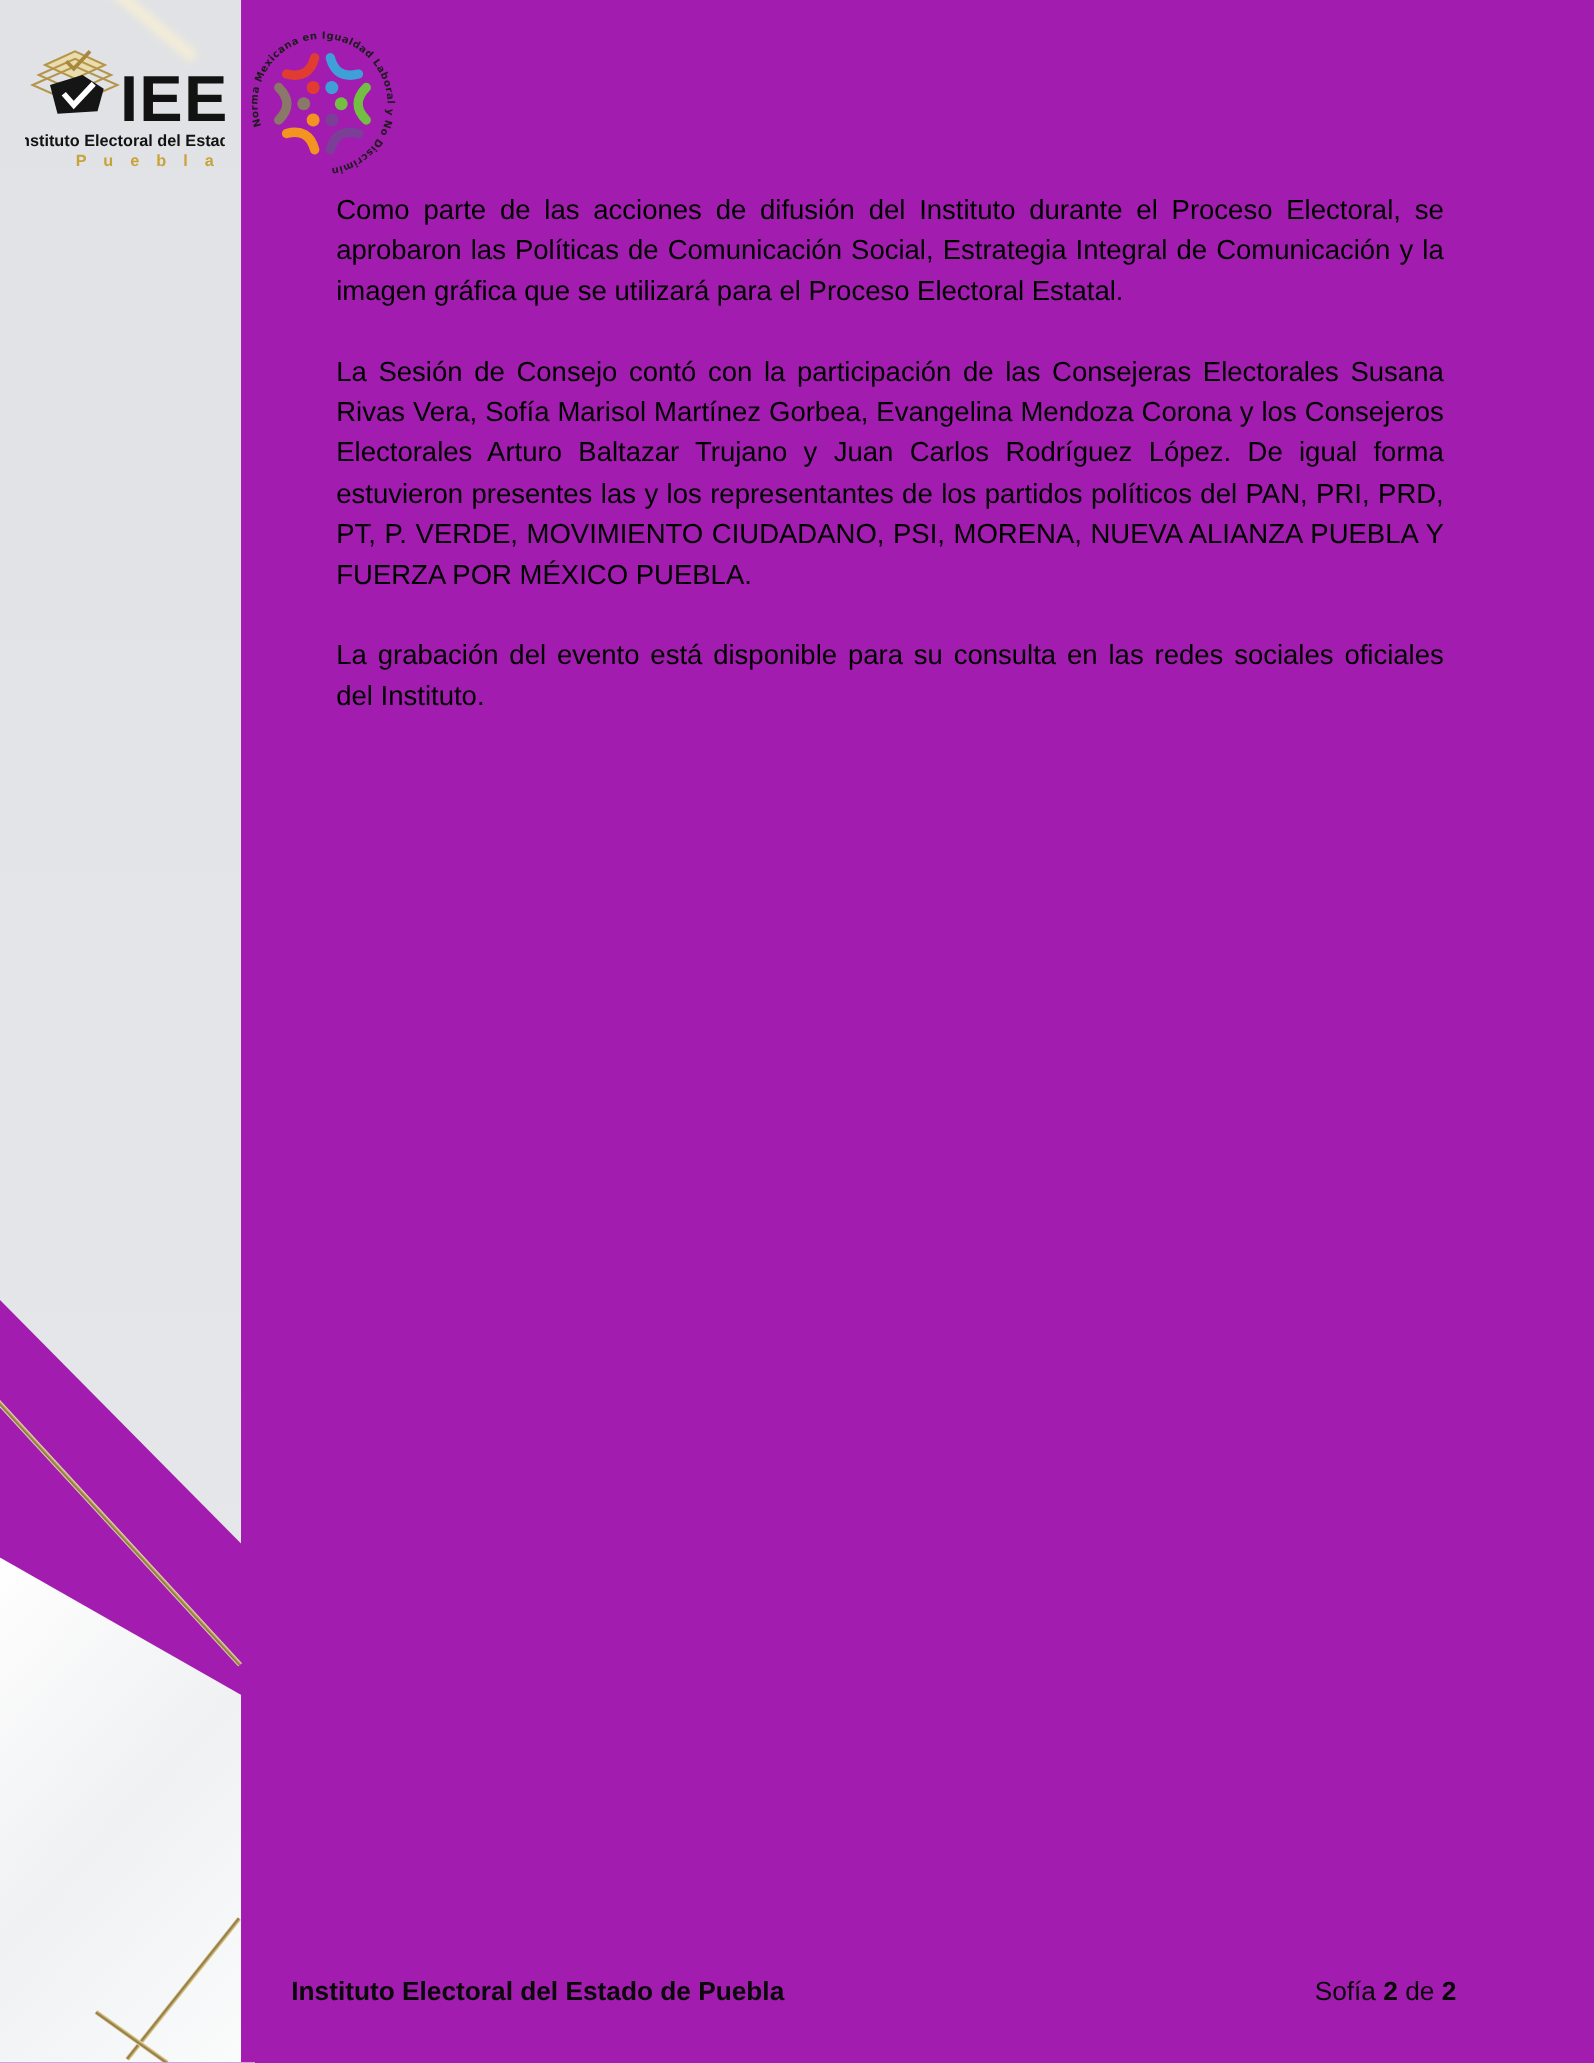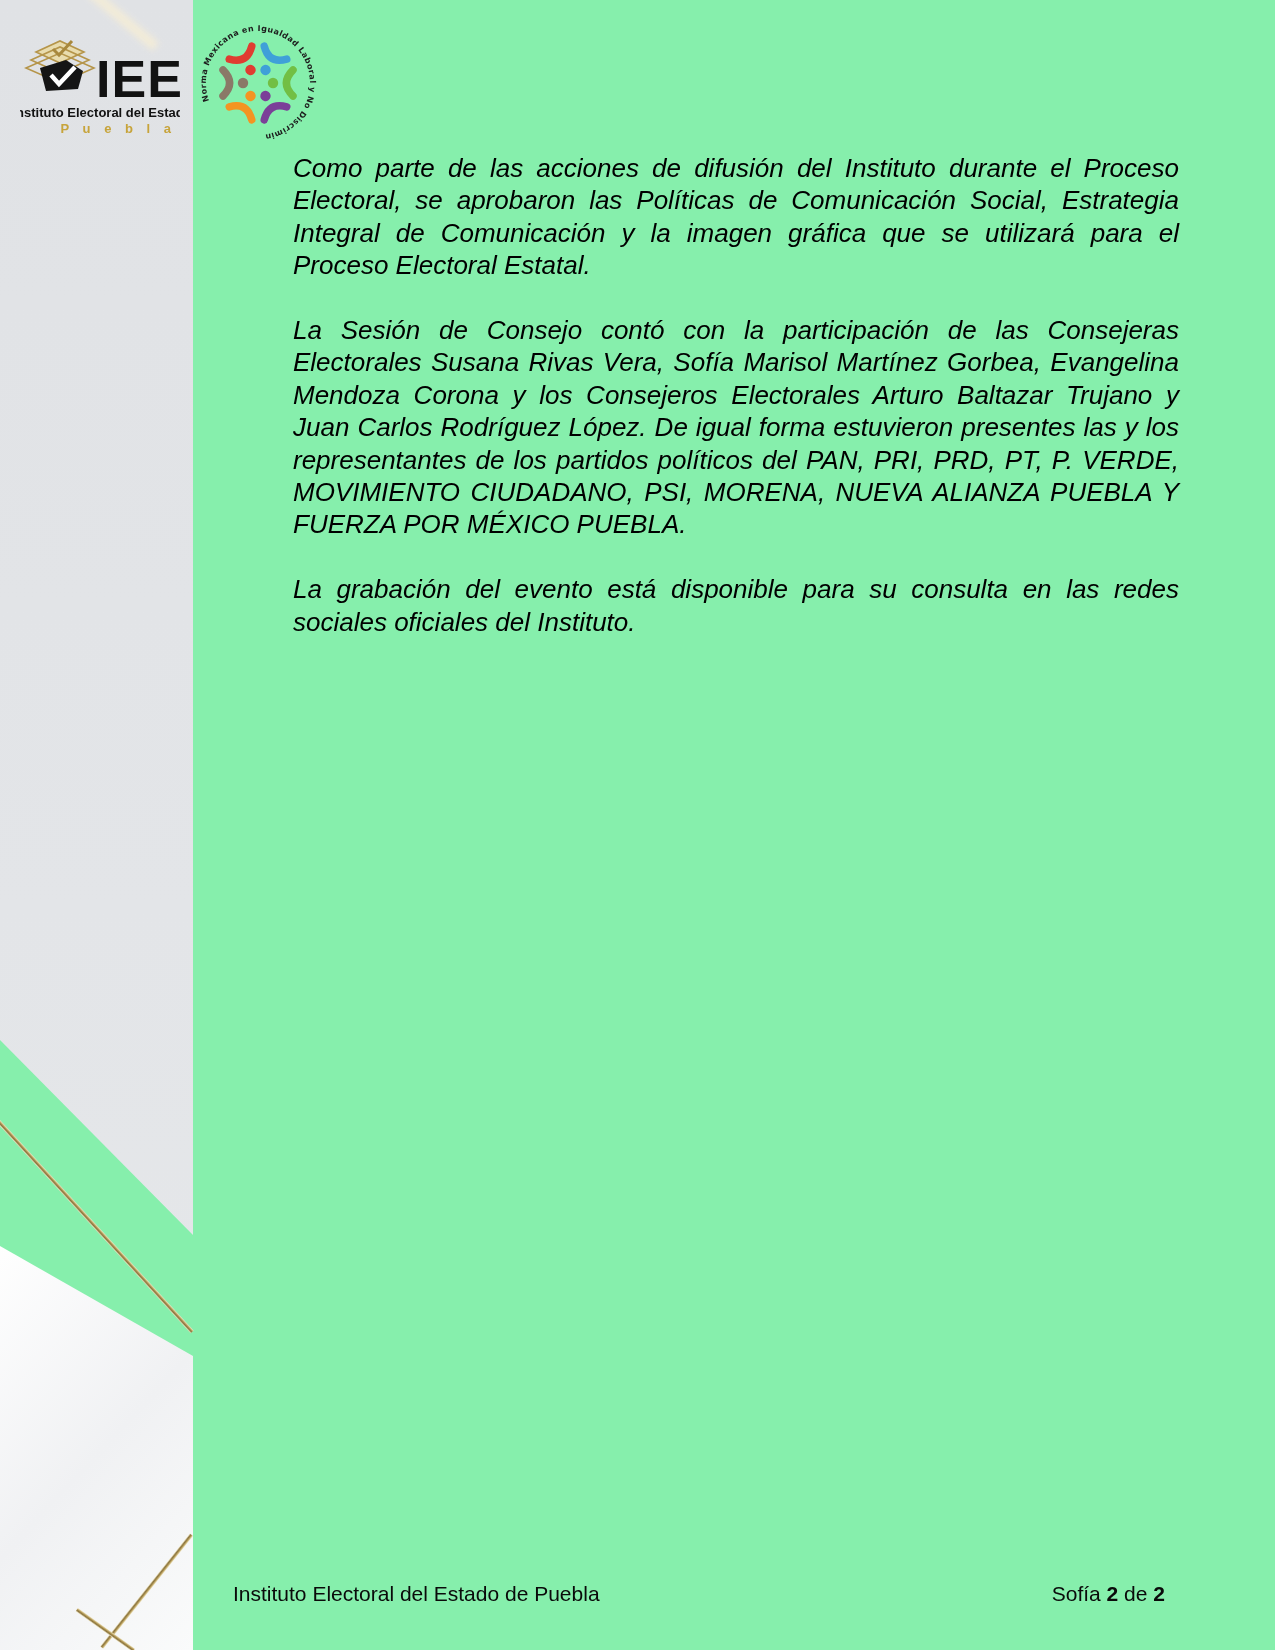--- a/index.html
+++ b/index.html
@@ -1,18 +1,18 @@
 <!DOCTYPE html>
 <html><head>
 <meta charset="utf-8">
 <style>
   * { margin:0; padding:0; box-sizing:border-box; }
   html,body { background:#ffffff; }
   .page {
-    position:relative; width:1275px; height:1650px; background:#86efac;
+    position:relative; width:1275px; height:1650px; background:#a21caf;
     overflow:hidden; font-family:"Liberation Sans", sans-serif; color:#000;padding-left:41px;
   }
 
   
   .band-gray {
     position:absolute; left:0; top:0; width:193px; height:1650px;
     background:linear-gradient(180deg,#e0e2e5 0%, #e3e5e8 55%, #e6e8ea 100%);
     clip-path:polygon(0 0, 193px 0, 193px 1235px, 0 1040px);
   }
   .band-facet {
@@ -32,28 +32,28 @@
 
   
   .iee-logo   { position:absolute; left:20px; top:34px; width:160px; height:104px; }
   .norma-logo { position:absolute; left:196px; top:13px; width:124px; height:140px; }
   .fig-arc { fill:none; stroke-width:7.5; stroke-linecap:round; }
   .ring-text { font-family:"DejaVu Sans", sans-serif; font-size:8px; font-weight:700;
                letter-spacing:.4px; fill:#1c1c1c; }
 
   
   .doc-body {
-    position:absolute; left:293px; top:152px; width:886px;
-    font-size:26px; line-height:32.4px; text-align:justify; color:#000;font-style:italic;
+    position:absolute; left:269px; top:152px; width:886px;
+    font-size:22px; line-height:32.4px; text-align:justify; color:#000;
   }
   .doc-body p { margin:0 0 32.4px 0; }
 
   
   .footer-left {
-    position:absolute; left:233px; top:1582px; font-size:21px; font-weight:400; color:#0a0a0a;
+    position:absolute; left:233px; top:1582px; font-size:21px; font-weight:700; color:#0a0a0a;
   }
   .footer-right {
     position:absolute; right:110px; top:1582px; font-size:21px; color:#0a0a0a; white-space:pre;
   }
   .footer-right .pg-num { font-weight:700; }
 </style>
 </head>
 <body>
 
 <div class="page">

